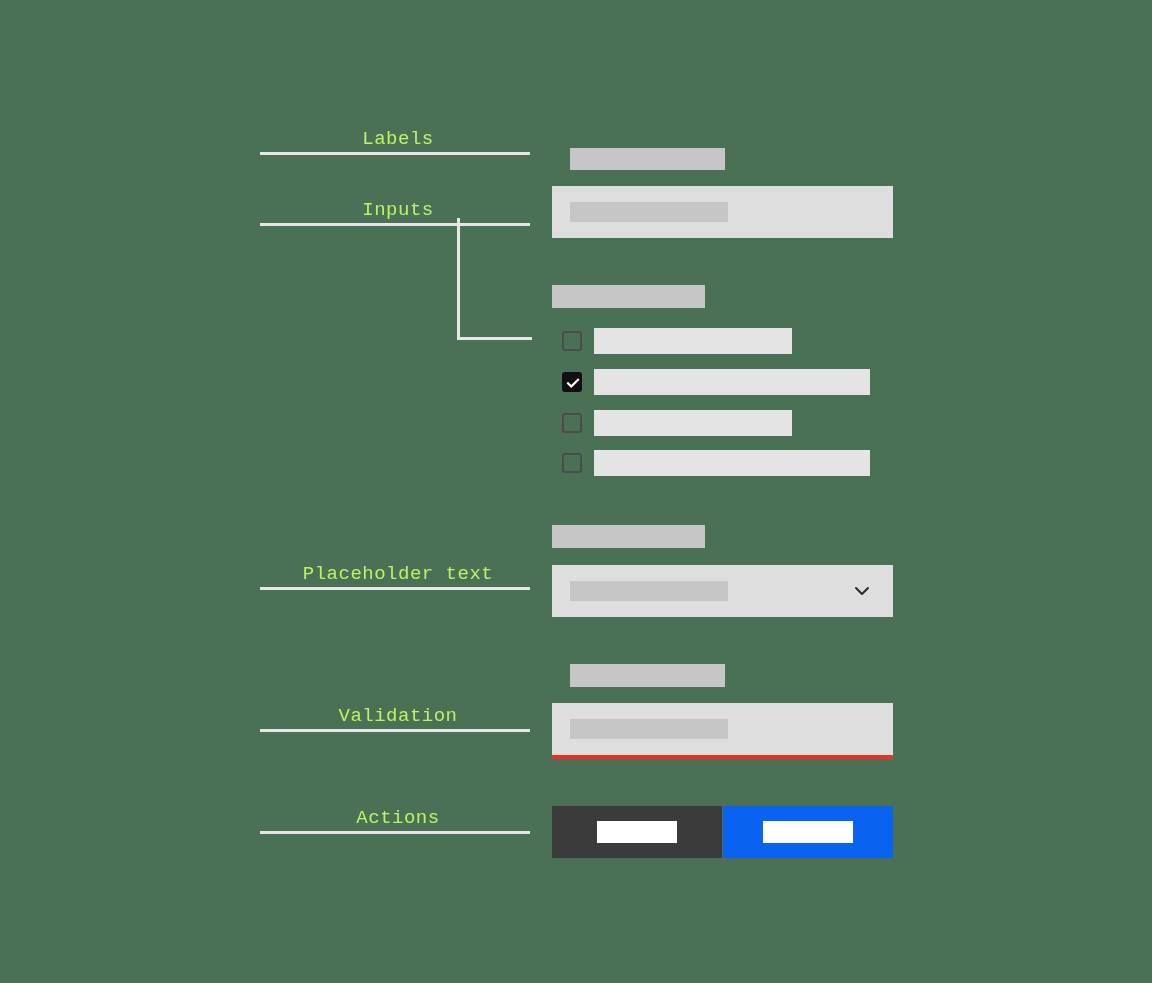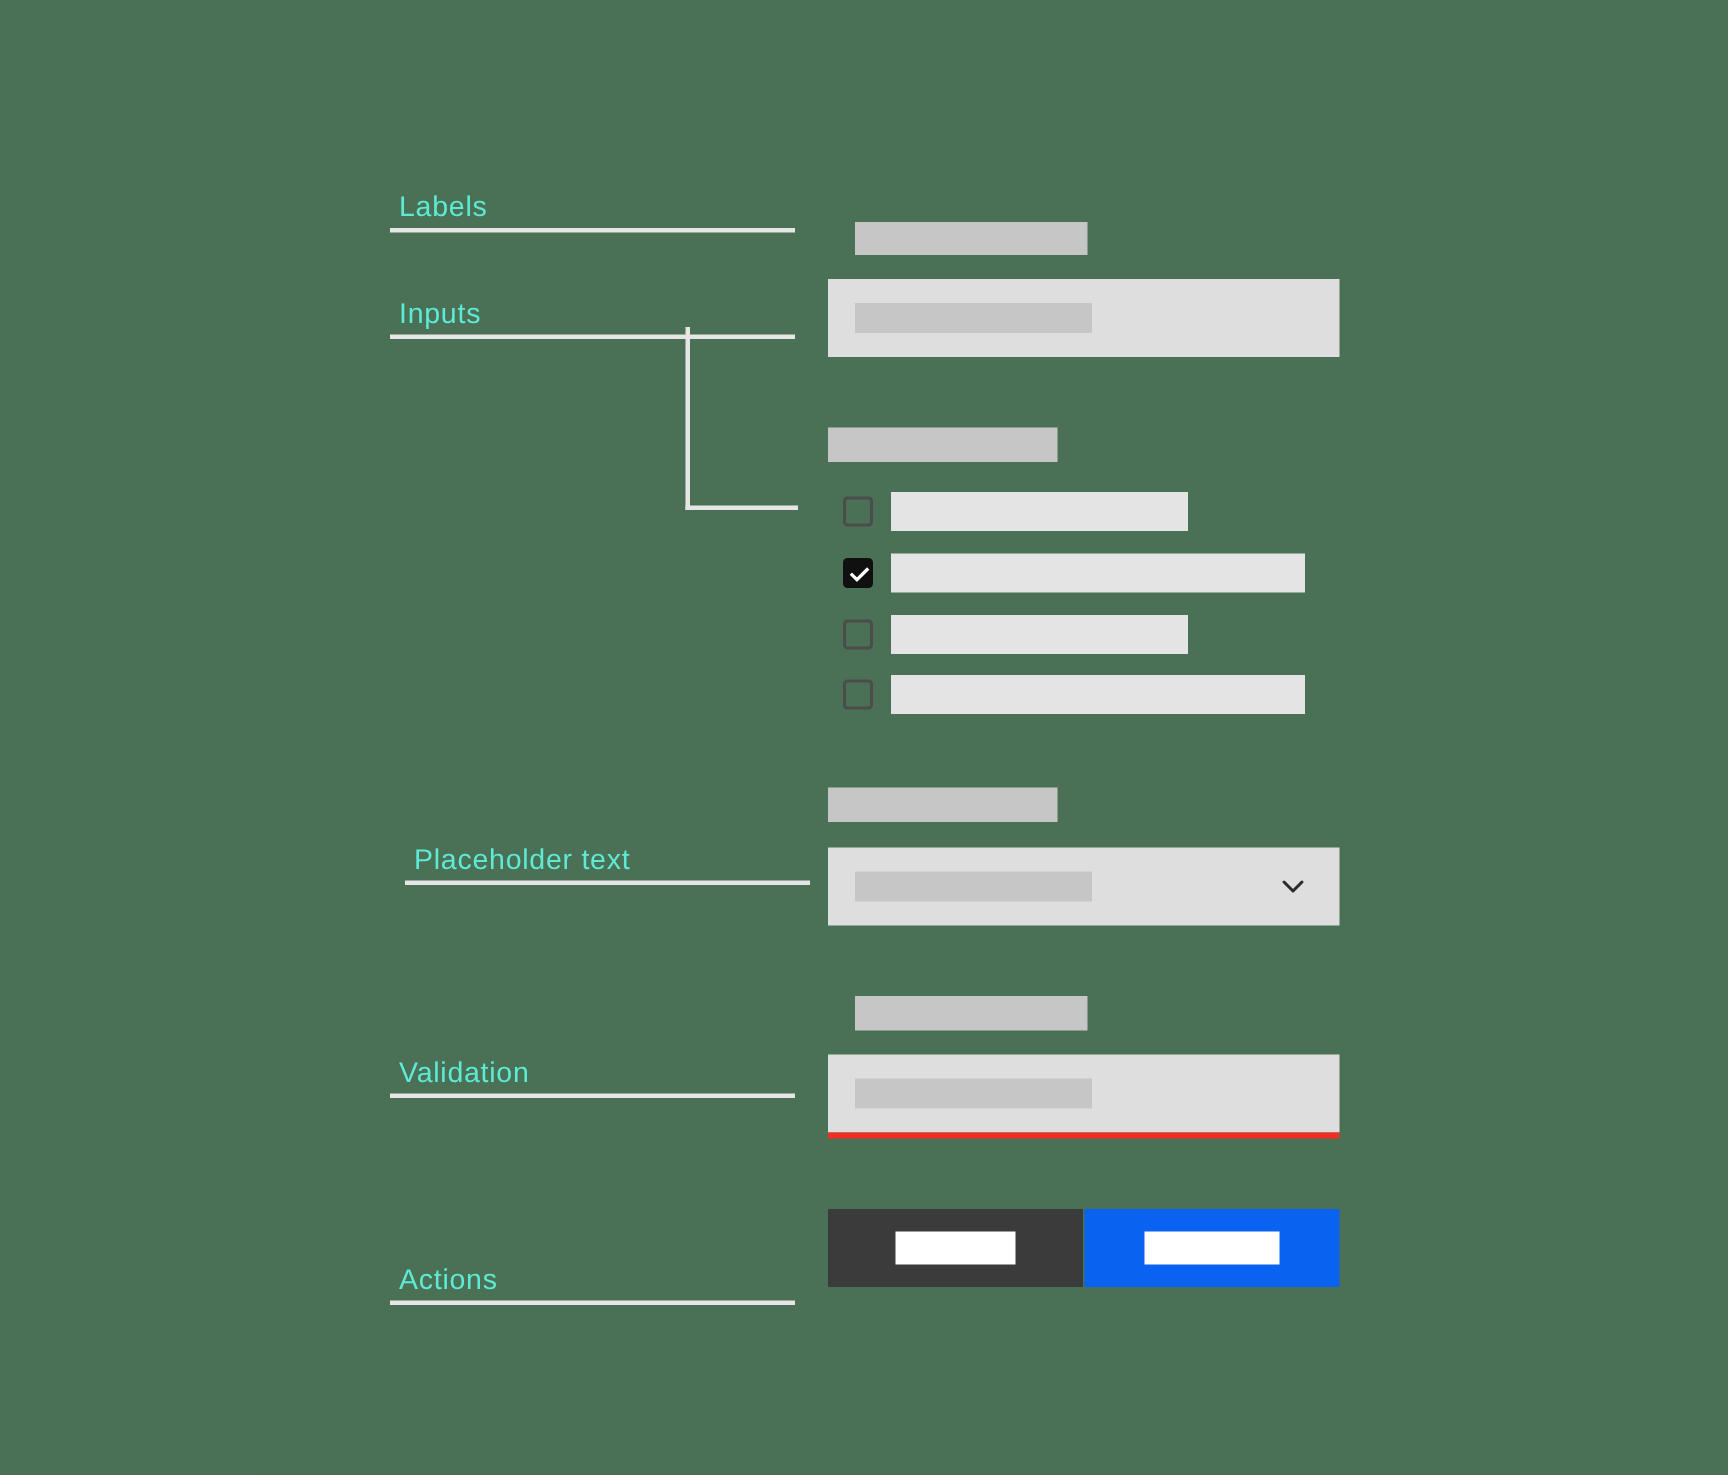--- a/index.html
+++ b/index.html
@@ -18,26 +18,27 @@
     width: 1152px;
     height: 983px;
   }
 
   
   .annot {
     position: absolute;
     width: 270px;
   }
   .annot .annot-text {
-    font-family: Liberation Sans, sans-serif;
+    font-family: Liberation Mono, monospace;
     font-size: 19px;
     letter-spacing: 0.5px;
-    color: #5eead4;
+    color: #bef264;
     line-height: 22px;
     padding-left: 6px;
+    text-align: center;
   }
   .annot .annot-rule {
     margin-top: 2px;
     height: 3px;
     background: #e6e6e6;
     width: 270px;
   }
 
   
   .conn {
@@ -123,31 +124,31 @@
   <div class="annot" style="left:260px; top:128px;">
     <div class="annot-text">Labels</div>
     <div class="annot-rule"></div>
   </div>
 
   <div class="annot" style="left:260px; top:199px;">
     <div class="annot-text">Inputs</div>
     <div class="annot-rule"></div>
   </div>
 
-  <div class="annot" style="left:260px; top:563px;margin-left:10px;">
+  <div class="annot" style="left:260px; top:563px;">
     <div class="annot-text">Placeholder text</div>
     <div class="annot-rule"></div>
   </div>
 
   <div class="annot" style="left:260px; top:705px;">
     <div class="annot-text">Validation</div>
     <div class="annot-rule"></div>
   </div>
 
-  <div class="annot" style="left:260px; top:843px;">
+  <div class="annot" style="left:260px; top:807px;">
     <div class="annot-text">Actions</div>
     <div class="annot-rule"></div>
   </div>
 
   <div class="conn" style="left:457px; top:218px; width:3px; height:122px;"></div>
   <div class="conn" style="left:457px; top:337px; width:75px; height:3px;"></div>
 
   <div class="skel" style="left:570px; top:148px; width:155px; height:22px;"></div>
 
   <div class="field" style="left:552px; top:186px; width:341px; height:52px;">

